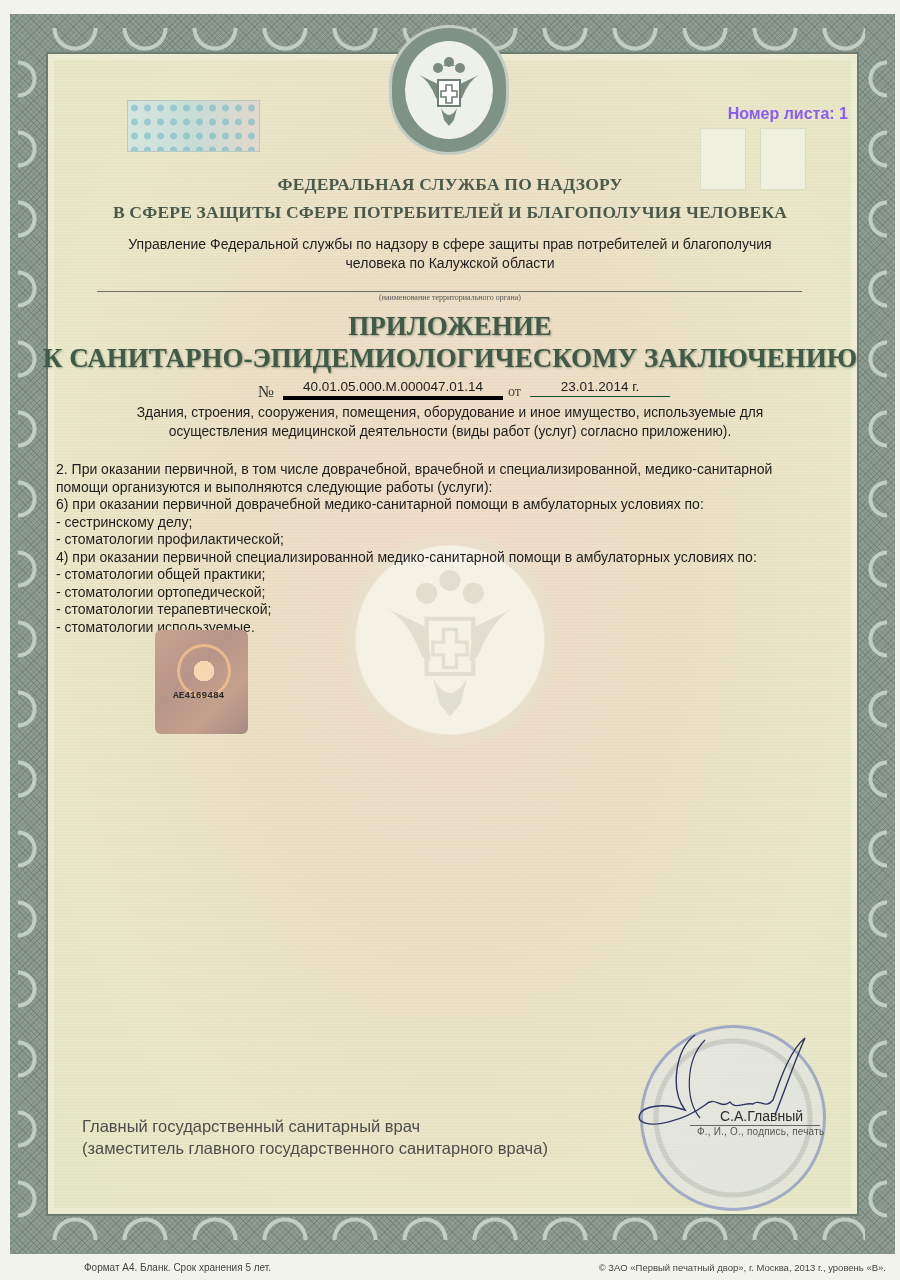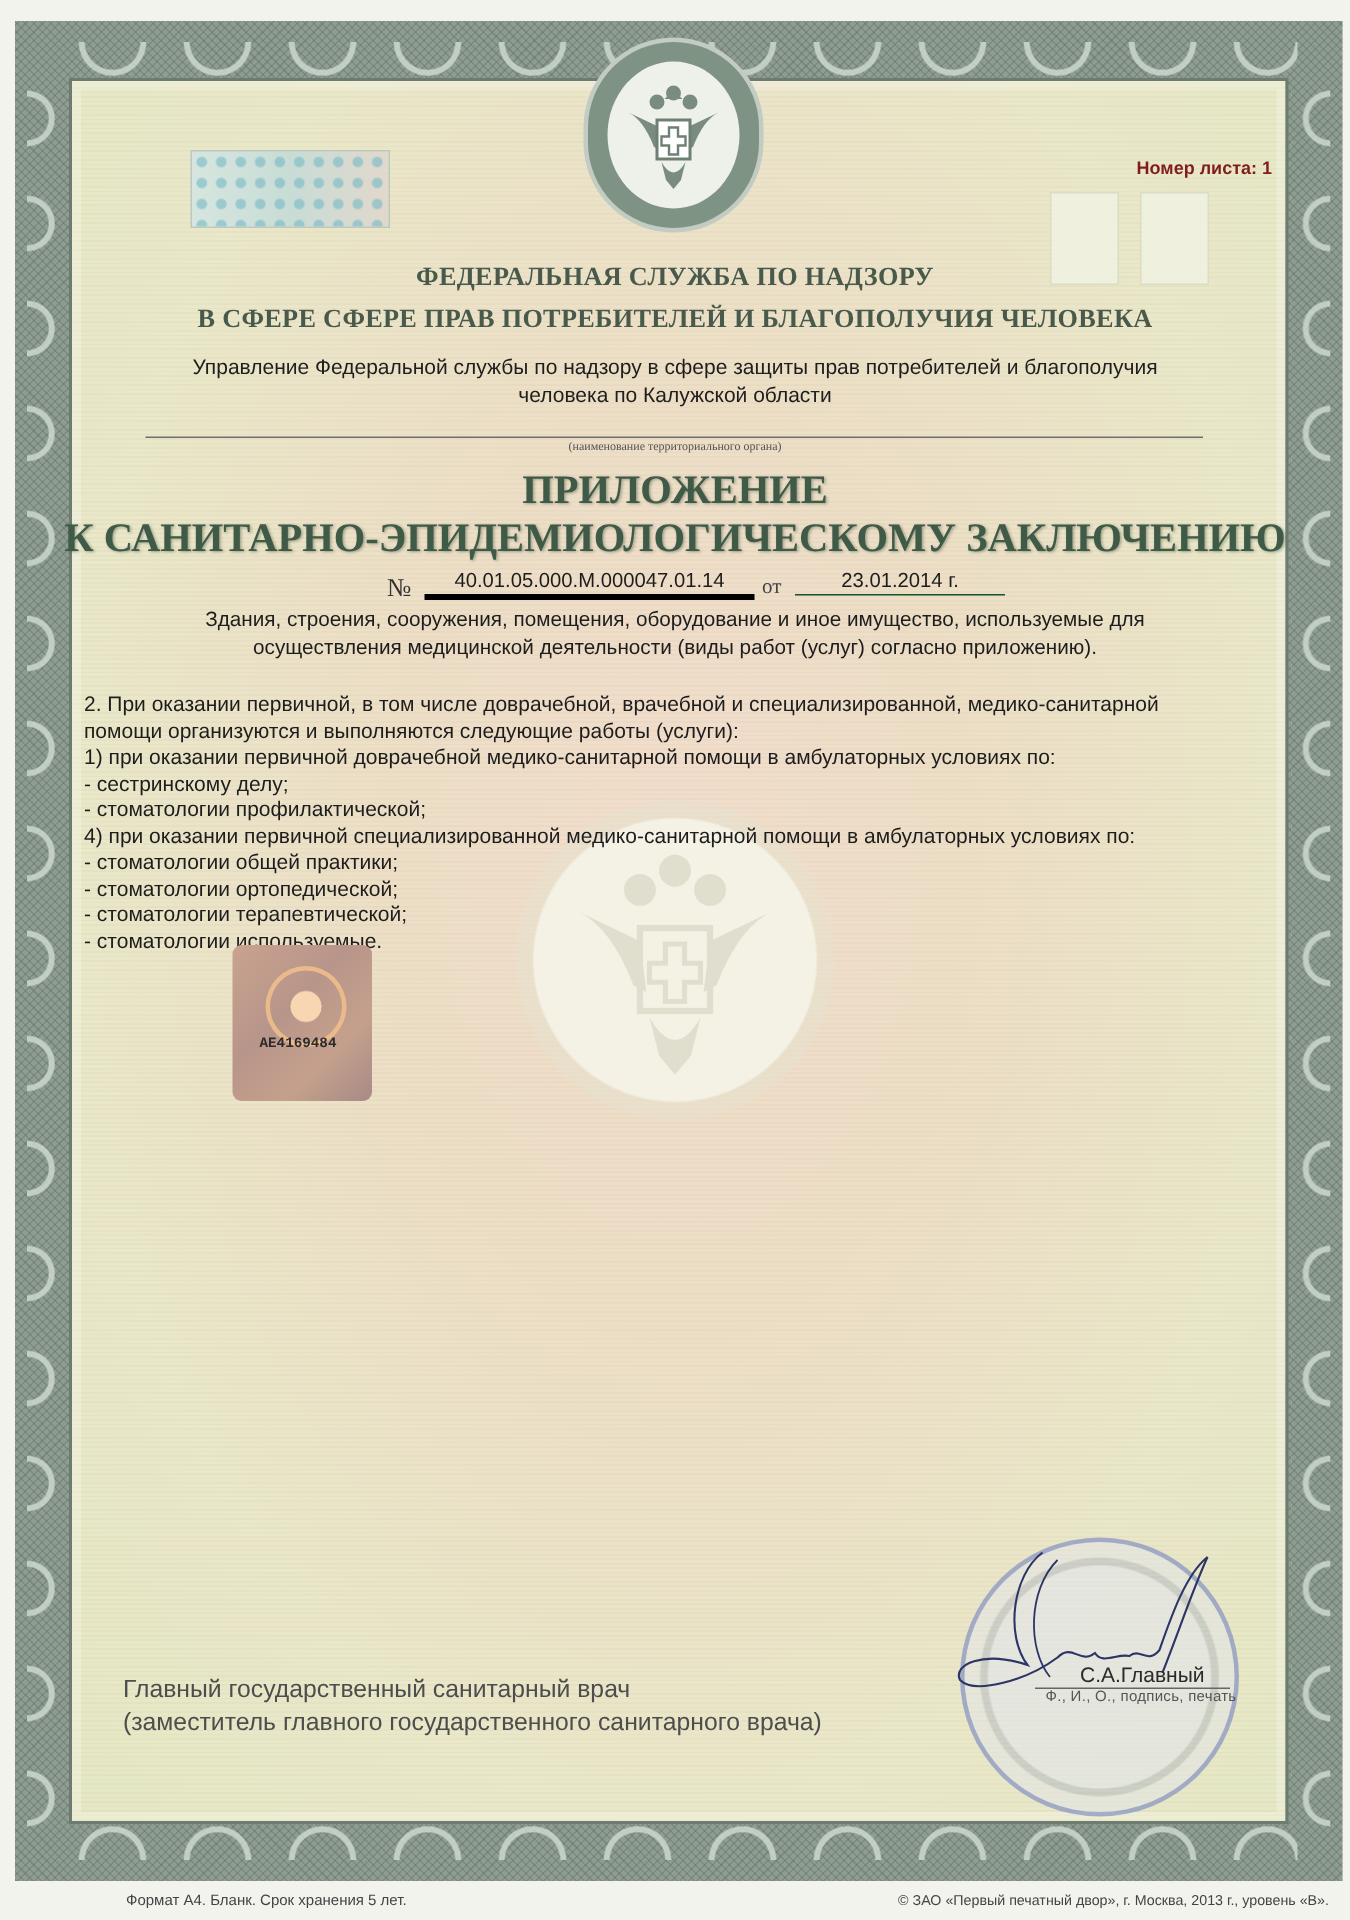--- a/index.html
+++ b/index.html
@@ -50,21 +50,21 @@
     }
     .hologram {
       position:absolute; left:127px; top:100px; width:131px; height:50px;
       background:
         radial-gradient(circle, rgba(130,190,200,0.7) 3px, transparent 4px) 0 0/13px 14px,
         linear-gradient(90deg,#d6e6df,#c8dcd6,#e2d8cc);
       border:1px solid #b9c9c0;
     }
     .sheet-number {
       position:absolute; right:52px; top:105px;
-      font-size:12px; font-weight:bold; color:#7f1d1d;padding-left:44px;
+      font-size:16px; font-weight:bold; color:#8b5cf6;padding-left:44px;
     }
     .blank-box { position:absolute; top:128px; width:44px; height:60px; background:rgba(240,242,228,0.8); border:1px solid rgba(200,210,180,0.6); }
 
     .agency-title {
       position:absolute; left:0; right:0; top:170px; text-align:center;
       font-family:"Liberation Serif", serif; font-weight:bold; color:#495a4c;
       font-size:17.5px; line-height:28px; letter-spacing:0.2px;
     }
     .territorial {
       position:absolute; left:90px; right:90px; top:235px; text-align:center;
@@ -166,21 +166,21 @@
     </svg>
   </div>
 </div>
 
 <div class="sheet-number">Номер листа: 1</div>
 <div class="blank-box" style="left:700px;"></div>
 <div class="blank-box" style="left:760px;"></div>
 
 <div class="agency-title">
   <div>ФЕДЕРАЛЬНАЯ СЛУЖБА ПО НАДЗОРУ</div>
-  <div>В СФЕРЕ СФЕРЕ ПРАВ ПОТРЕБИТЕЛЕЙ И БЛАГОПОЛУЧИЯ  ЧЕЛОВЕКА</div>
+  <div>В СФЕРЕ ЗАЩИТЫ СФЕРЕ ПОТРЕБИТЕЛЕЙ И БЛАГОПОЛУЧИЯ  ЧЕЛОВЕКА</div>
 </div>
 
 <div class="territorial">
   <div>Управление Федеральной службы по надзору в сфере защиты прав потребителей и благополучия</div>
   <div>человека по Калужской области</div>
 </div>
 <div class="hr-line"></div>
 <div class="hr-caption">(наименование территориального органа)</div>
 
 <div class="doc-title">
@@ -211,21 +211,21 @@
       <path d="M27 58 Q35 72 43 58 L40 70 L35 76 L30 70 Z"></path>
     </g>
     <rect x="24" y="30" width="22" height="26" fill="none" stroke="#8a8a6a" stroke-width="2"></rect>
     <path d="M32 35 h6 v6 h5 v6 h-5 v6 h-6 v-6 h-5 v-6 h5z" fill="none" stroke="#8a8a6a" stroke-width="1.6"></path>
   </svg>
 </div>
 
 <div class="services">
   <p>2. При оказании первичной, в том числе доврачебной, врачебной и специализированной, медико-санитарной</p>
   <p>помощи организуются и выполняются следующие работы (услуги):</p>
-  <p>1) при оказании первичной доврачебной медико-санитарной помощи в амбулаторных условиях по:</p>
+  <p>6) при оказании первичной доврачебной медико-санитарной помощи в амбулаторных условиях по:</p>
   <p>- сестринскому делу;</p>
   <p>- стоматологии профилактической;</p>
   <p>4) при оказании первичной специализированной медико-санитарной помощи в амбулаторных условиях по:</p>
   <p>- стоматологии общей практики;</p>
   <p>- стоматологии ортопедической;</p>
   <p>- стоматологии терапевтической;</p>
   <p>- стоматологии используемые.</p>
 </div>
 
 <div class="security-sticker">

